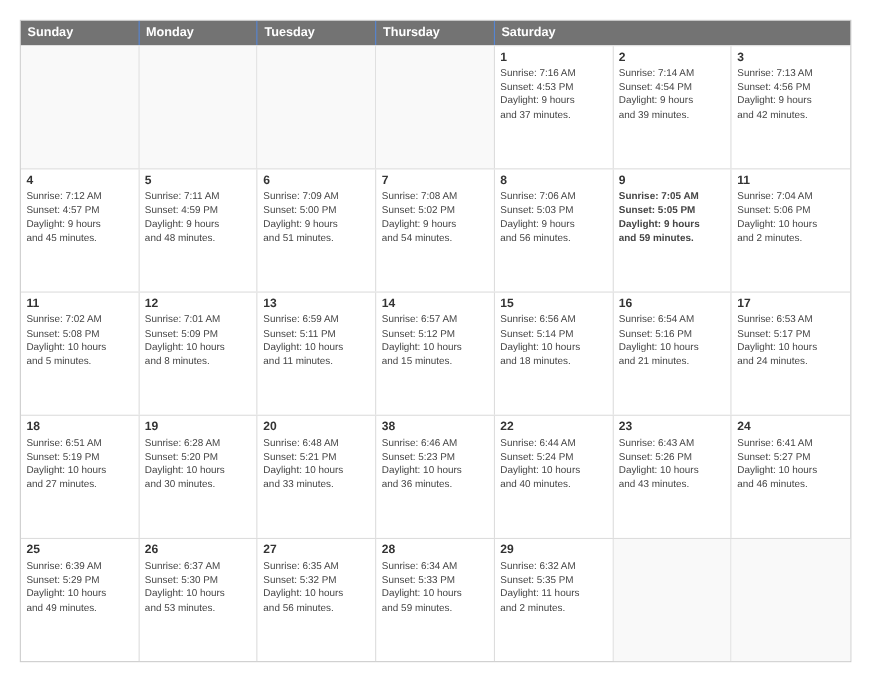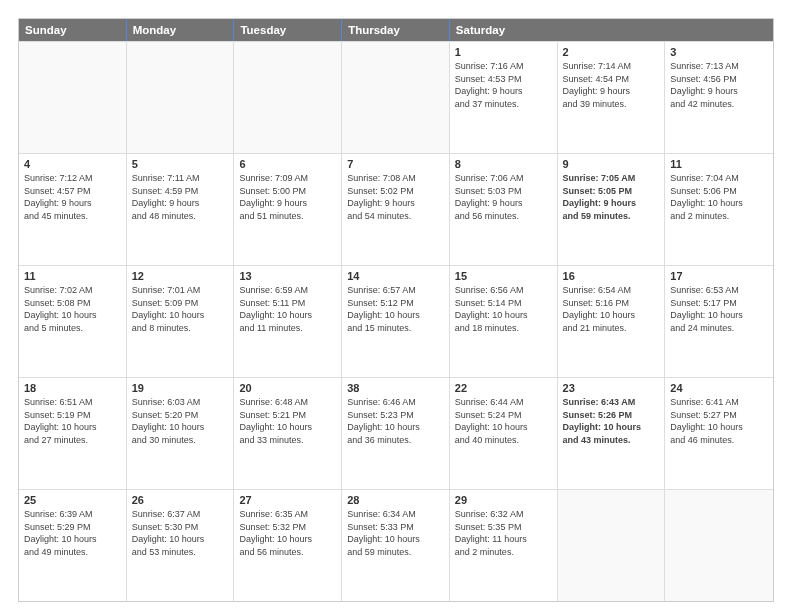--- a/index.html
+++ b/index.html
@@ -241,21 +241,21 @@
         <div class="cal-row">
           <div class="cal-cell">
             <span class="day-num">18</span>
             <div class="cell-info" style="white-space: pre-line;">Sunrise: 6:51 AM
 Sunset: 5:19 PM
 Daylight: 10 hours
 and 27 minutes.</div>
           </div>
           <div class="cal-cell">
             <span class="day-num">19</span>
-            <div class="cell-info" style="white-space: pre-line;">Sunrise: 6:03 AM
+            <div class="cell-info" style="white-space: pre-line;">Sunrise: 6:28 AM
 Sunset: 5:20 PM
 Daylight: 10 hours
 and 30 minutes.</div>
           </div>
           <div class="cal-cell">
             <span class="day-num">20</span>
             <div class="cell-info" style="white-space: pre-line;">Sunrise: 6:48 AM
 Sunset: 5:21 PM
 Daylight: 10 hours
 and 33 minutes.</div>
@@ -269,21 +269,21 @@
           </div>
           <div class="cal-cell">
             <span class="day-num">22</span>
             <div class="cell-info" style="white-space: pre-line;">Sunrise: 6:44 AM
 Sunset: 5:24 PM
 Daylight: 10 hours
 and 40 minutes.</div>
           </div>
           <div class="cal-cell">
             <span class="day-num">23</span>
-            <div class="cell-info" style="white-space: pre-line; font-weight: bold;">Sunrise: 6:43 AM
+            <div class="cell-info" style="white-space: pre-line;">Sunrise: 6:43 AM
 Sunset: 5:26 PM
 Daylight: 10 hours
 and 43 minutes.</div>
           </div>
           <div class="cal-cell">
             <span class="day-num">24</span>
             <div class="cell-info" style="white-space: pre-line;">Sunrise: 6:41 AM
 Sunset: 5:27 PM
 Daylight: 10 hours
 and 46 minutes.</div>

